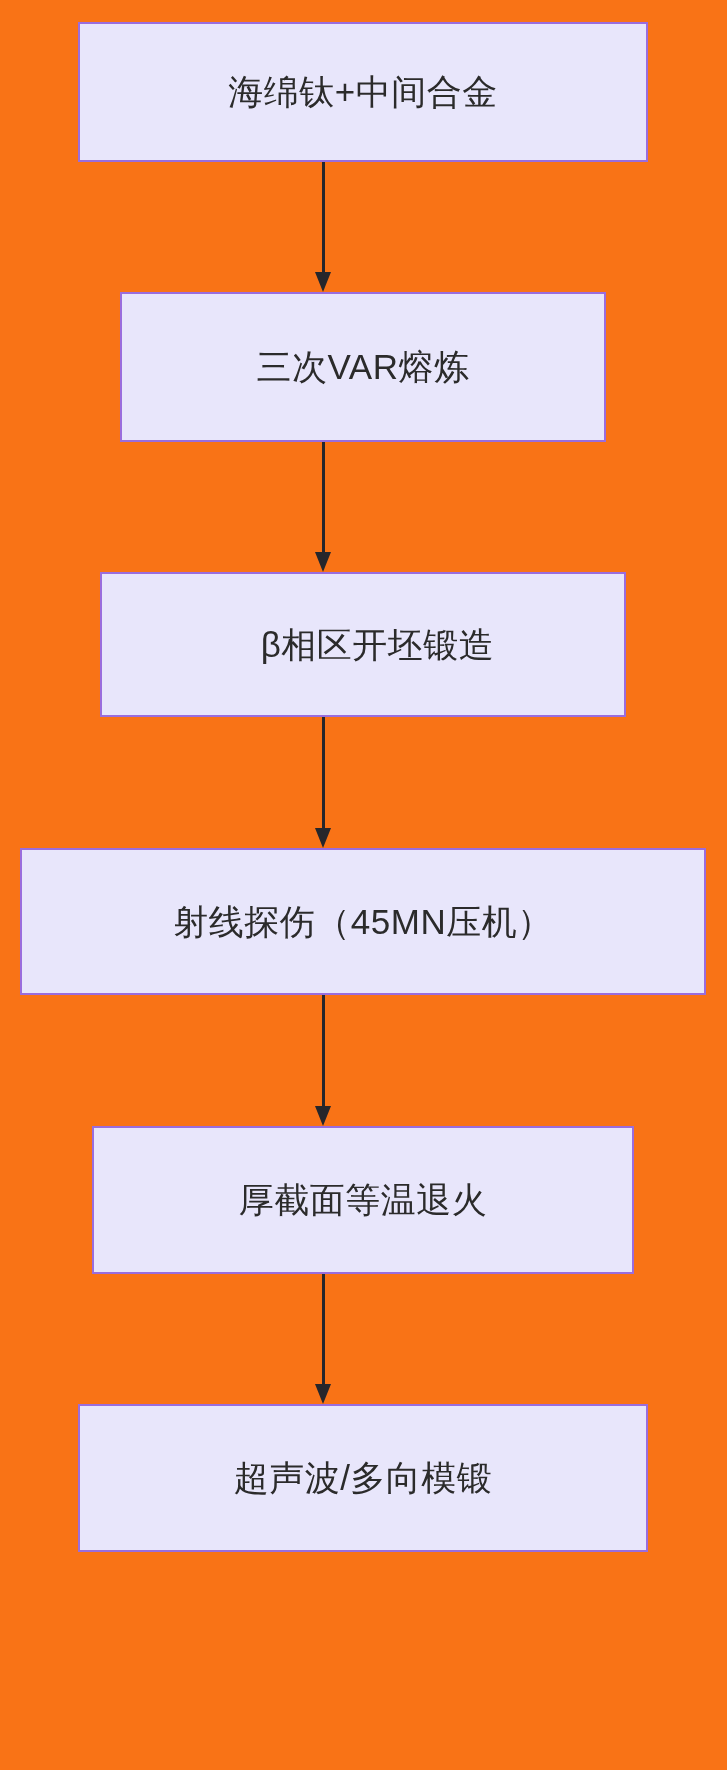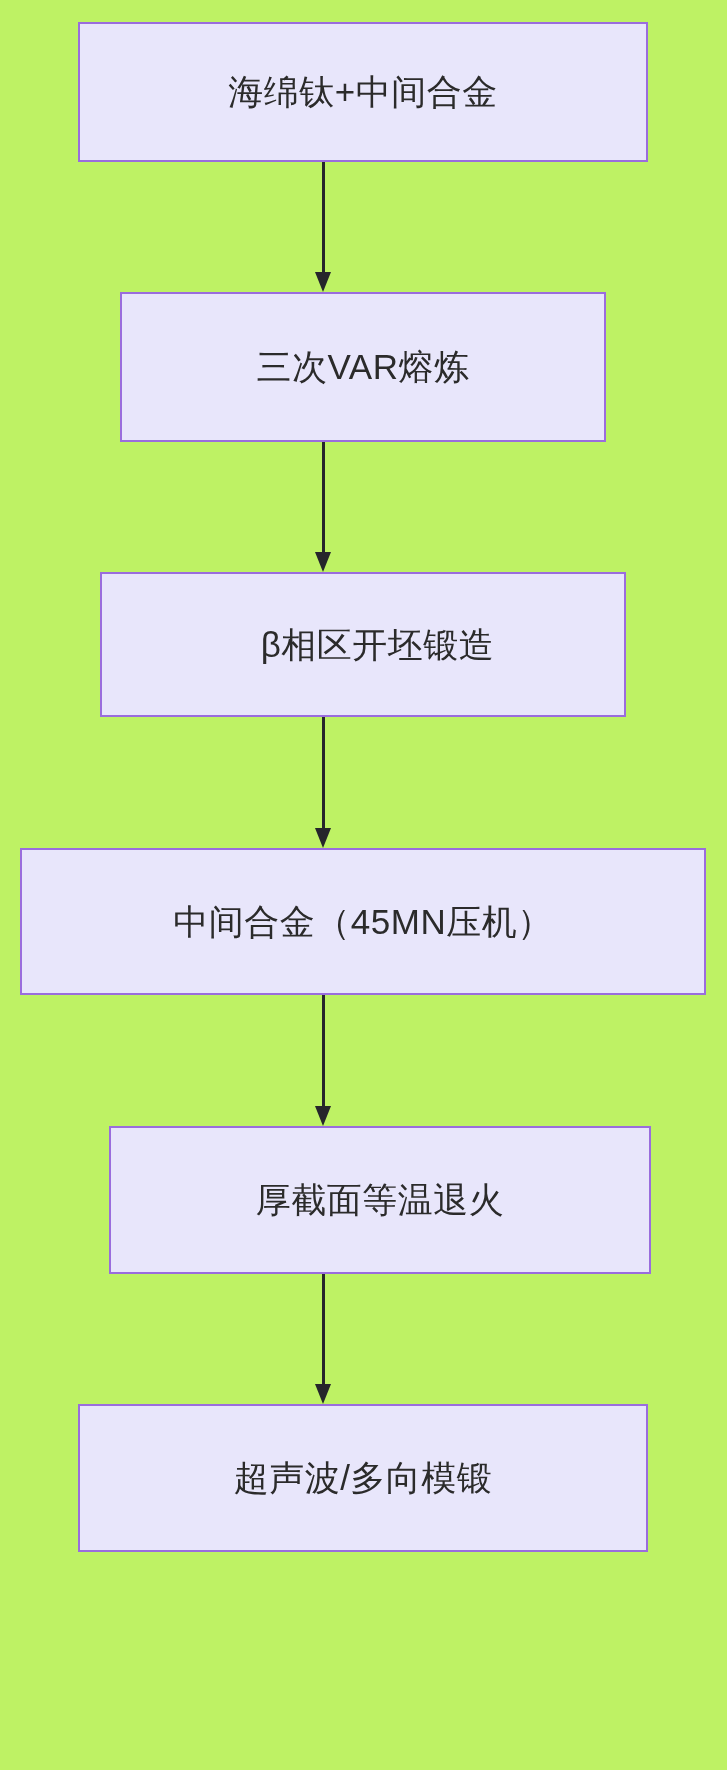--- a/index.html
+++ b/index.html
@@ -11,21 +11,21 @@
     width: 727px;
     height: 1770px;
     font-family: "Liberation Sans", "DejaVu Sans", sans-serif;
     overflow: hidden;
   }
 
   #flowchart {
     position: relative;
     width: 727px;
     height: 1770px;
-    background: #bef264;
+    background: #f97316;
   }
 
   
   .node {
     position: absolute;
     box-sizing: border-box;
     background: #e8e6fb;
     border: 2px solid #9a6ddd;
     display: flex;
     align-items: center;
@@ -38,21 +38,21 @@
     line-height: 1.25;
     letter-spacing: 0.5px;
     white-space: nowrap;
   }
 
   
   #node-1 { left: 78px;  top: 22px;   width: 570px; height: 140px; }
   #node-2 { left: 120px; top: 292px;  width: 486px; height: 150px; text-align: right; }
   #node-3 { left: 100px; top: 572px;  width: 526px; height: 145px; padding-left: 29px; }
   #node-4 { left: 20px;  top: 848px;  width: 686px; height: 147px; }
-  #node-5 { left: 109px;  top: 1126px; width: 542px; height: 148px; }
+  #node-5 { left: 92px;  top: 1126px; width: 542px; height: 148px; }
   #node-6 { left: 78px;  top: 1404px; width: 570px; height: 148px; }
 
   
   .edge {
     position: absolute;
     left: 315px;
     width: 16px;
   }
   .edge .edge-line {
     position: absolute;
@@ -104,21 +104,21 @@
   <div class="node" id="node-3">
     <span class="node-label">β相区开坯锻造</span>
   </div>
 
   <div class="edge" id="edge-3">
     <div class="edge-line"></div>
     <div class="edge-head"></div>
   </div>
 
   <div class="node" id="node-4">
-    <span class="node-label">中间合金（45MN压机）</span>
+    <span class="node-label">射线探伤（45MN压机）</span>
   </div>
 
   <div class="edge" id="edge-4">
     <div class="edge-line"></div>
     <div class="edge-head"></div>
   </div>
 
   <div class="node" id="node-5">
     <span class="node-label">厚截面等温退火</span>
   </div>

